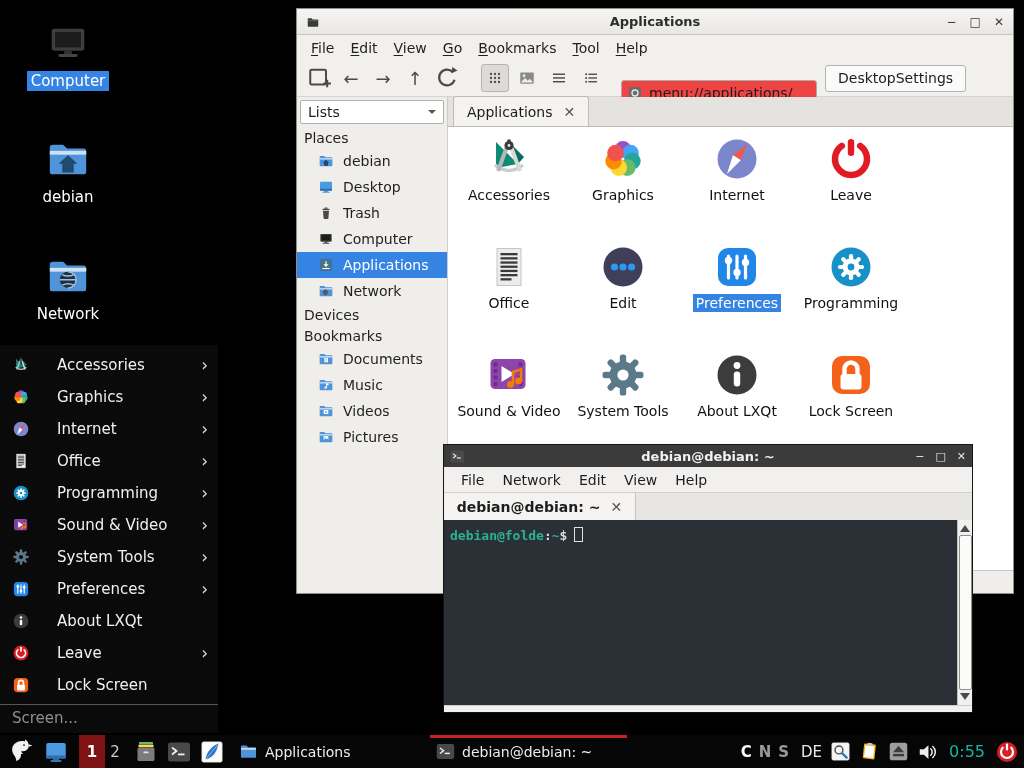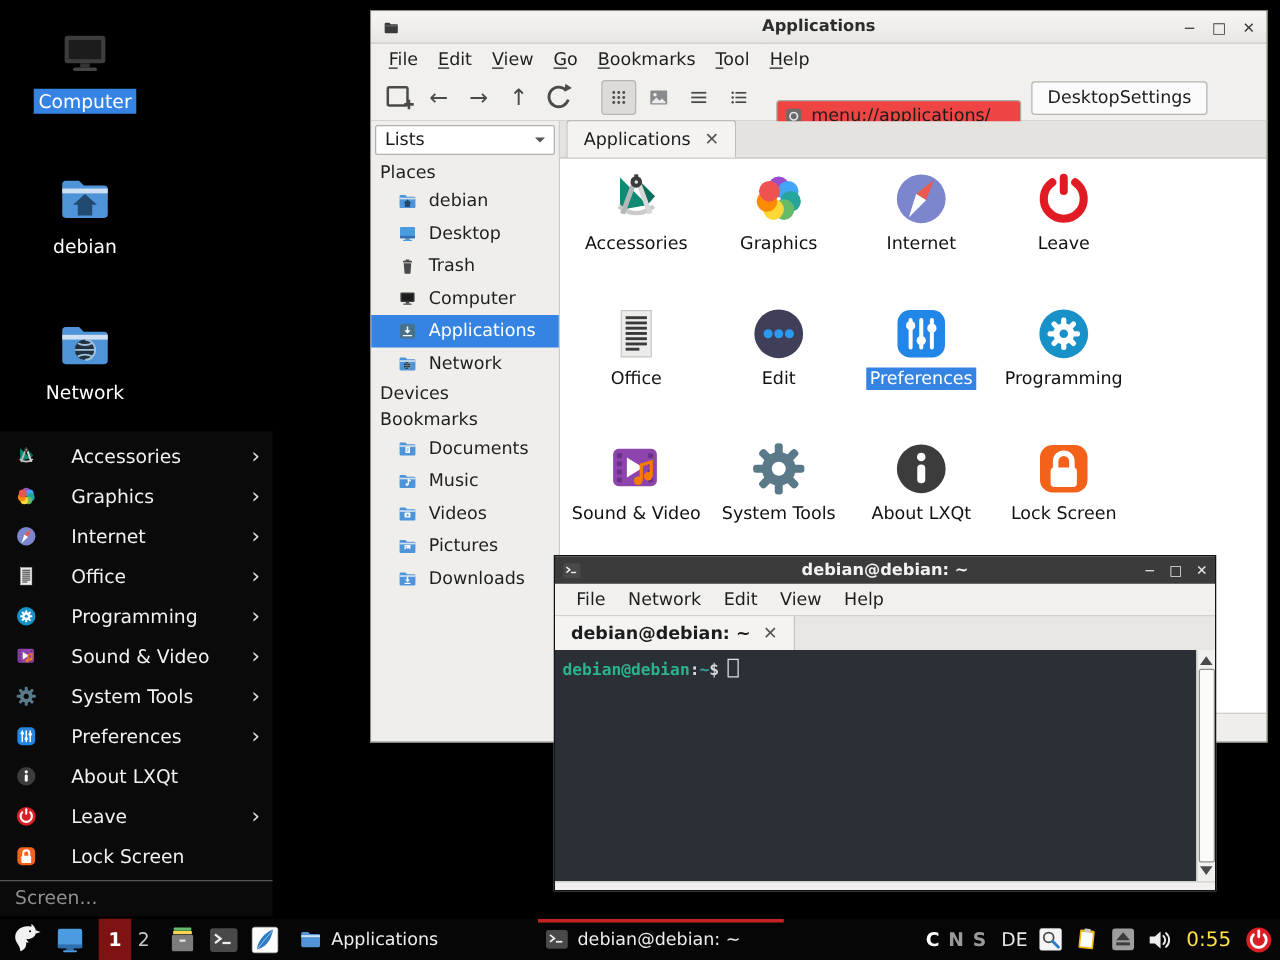--- a/index.html
+++ b/index.html
@@ -85,21 +85,21 @@
 #ws1{width:26px;margin-left:11px;background:#7f1314;color:#fff;font-weight:bold;}
 #ws2{width:20px;color:#c9c9c9;}
 .ql{margin-left:9px;}
 .task{width:197px;height:33px;display:flex;align-items:center;gap:7px;padding:0 6px;color:#ededed;font-size:14px;white-space:nowrap;overflow:hidden;}
 .task.active{box-shadow:inset 0 3px 0 #c62222;}
 #task1{margin-left:9px;}
 #tb-tray{margin-left:auto;display:flex;align-items:center;gap:8px;padding-right:5px;}
 .kbd-ind{font-weight:bold;font-size:15px;color:#9a9a9a;}
 .kbd-ind.on{color:#fff;}
 #tb-layout{color:#e9e9e9;font-size:15px;margin-left:4px;}
-#tb-clock{color:#fde047;font-size:16px;margin:0 2px;text-align:right;}
+#tb-clock{color:#14b8a6;font-size:16px;margin:0 2px;text-align:right;}
 </style>
 </head>
 <body>
 
 <div id="desktop-icons">
     <div class="desk-icon selected" style="left: 18px; top: 20px;">
       <span class="icn" style="width: 46px; height: 46px;">
         <svg viewBox="0 0 48 48" width="100%" height="100%">
           <rect x="7" y="9" width="34" height="23" rx="2.5" fill="#3d3d3d"></rect>
           <rect x="10.5" y="12.5" width="27" height="16" fill="#1c1c1c"></rect>
@@ -513,32 +513,20 @@
               <svg viewBox="0 0 48 48" width="100%" height="100%">
                 <path d="M5 12 q0 -3 3 -3 h11 l4 4 h17 q3 0 3 3 v21 q0 3 -3 3 H8 q-3 0 -3 -3 z" fill="#4f94d8"></path>
                 <rect x="5" y="15.5" width="38" height="4" fill="#cfe0f2"></rect>
                 <rect x="17" y="21" width="14" height="12" rx="1" fill="#fff"></rect>
                 <circle cx="21" cy="25" r="1.6" fill="#4f94d8"></circle>
                 <path d="M18 31.5 l4 -4 3 3 2.5 -2.5 3.5 3.5 v1.5 h-13z" fill="#4f94d8"></path>
               </svg>
             </span>
             <span>Pictures</span>
           </div>
-          <div class="side-item">
-            <span class="icn" style="width: 16px; height: 16px;">
-              <svg viewBox="0 0 48 48" width="100%" height="100%">
-                <path d="M5 12 q0 -3 3 -3 h11 l4 4 h17 q3 0 3 3 v21 q0 3 -3 3 H8 q-3 0 -3 -3 z" fill="#4f94d8"></path>
-                <rect x="5" y="15.5" width="38" height="4" fill="#cfe0f2"></rect>
-                <path d="M24 19 v9" stroke="#fff" stroke-width="3.4"></path>
-                <path d="M18.5 26 h11 L24 32.5z" fill="#fff"></path>
-                <path d="M17 35 h14" stroke="#fff" stroke-width="3.2"></path>
-              </svg>
-            </span>
-            <span>Downloads</span>
-          </div>
         </div>
     </div>
     <div id="fm-content">
       <div id="fm-tabbar">
         <span id="fm-tab">
           <span>Applications</span>
           <span class="tab-close">✕</span>
         </span>
       </div>
       <div id="fm-view">
@@ -738,21 +726,21 @@
       <span class="mi">View</span>
       <span class="mi">Help</span>
     </div>
   <div id="term-tabbar">
     <span id="term-tab">
       <span>debian@debian: ~</span>
       <span class="tab-close">✕</span>
     </span>
   </div>
   <div id="term-body">
-    <div id="term-screen"><span class="prompt-user">debian@debian</span><span class="prompt-sep">:</span><span class="prompt-path">~</span><span class="prompt-sym">$</span><span class="cursor"></span></div>
+    <div id="term-screen"><span class="prompt-user">debian@folde</span><span class="prompt-sep">:</span><span class="prompt-path">~</span><span class="prompt-sym">$</span><span class="cursor"></span></div>
     <div id="term-scroll">
       <span class="sb-up"></span>
       <span class="sb-thumb"></span>
       <span class="sb-down"></span>
     </div>
   </div>
   <div id="term-bottom"></div>
 </div>
 
 <div id="taskbar">

